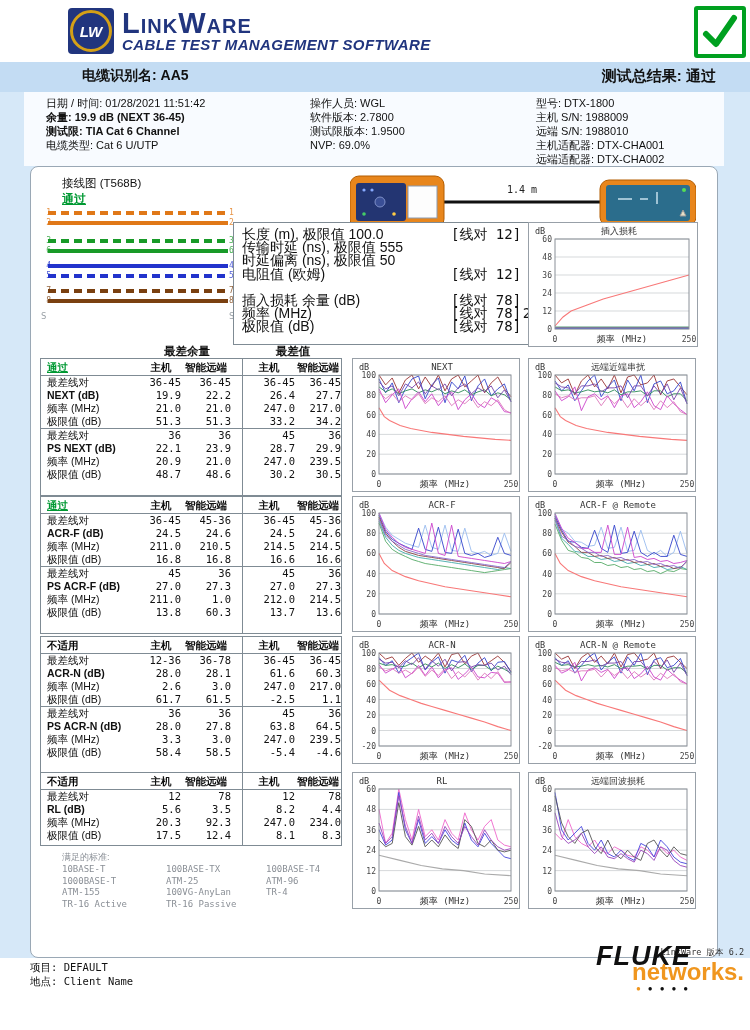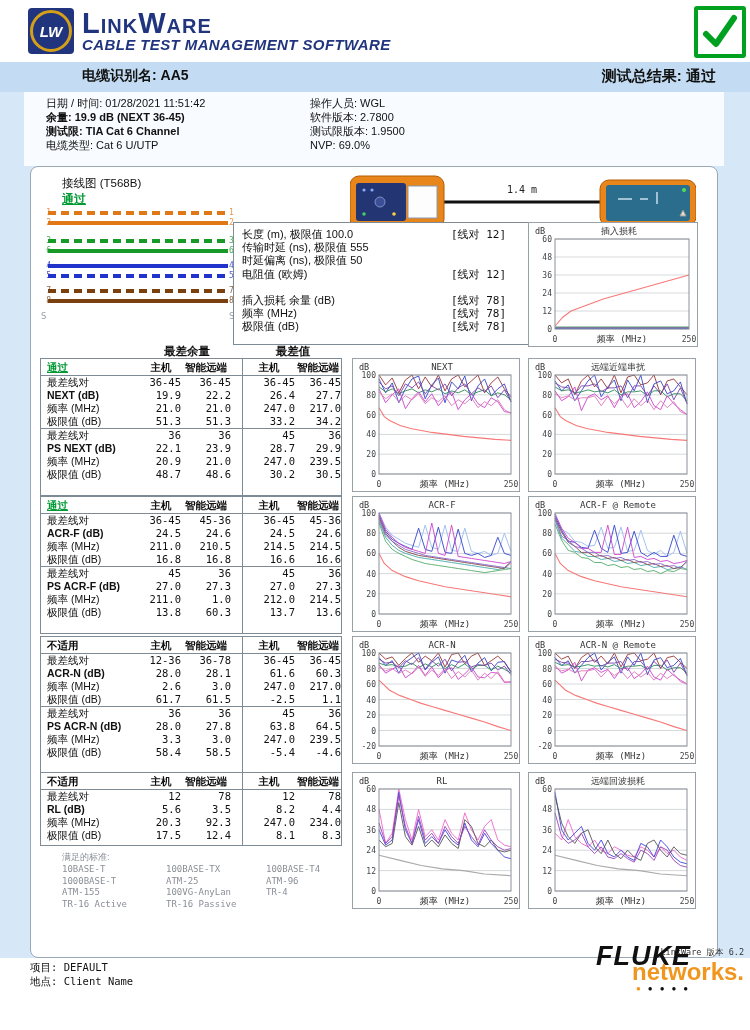--- a/index.html
+++ b/index.html
@@ -1,21 +1,21 @@
 <!DOCTYPE html>
 <html><head>
 <meta charset="utf-8">
 <style>
   html,body{margin:0;padding:0;background:#fff;}
   .page{position:relative;width:750px;height:1030px;background:#fff;overflow:hidden;
         font-family:"Liberation Sans","DejaVu Sans",sans-serif;color:#111;}
   .abs{position:absolute;}
   
   .logo{left:28px;top:8px;display:flex;align-items:center;}
-  .logo-box{width:46px;height:46px;background:#21357e;border-radius:4px;display:flex;align-items:center;justify-content:center;}
+  .logo-box{width:46px;height:46px;background:#21357e;border-radius:4px;display:flex;align-items:center;justify-content:center;margin-left:40px;}
   .logo-circle{width:36px;height:36px;border:3px solid #d4a017;border-radius:50%;display:flex;align-items:center;justify-content:center;}
   .logo-abbr{color:#fff;font-weight:bold;font-style:italic;font-size:15px;}
   .logo-text{margin-left:8px;}
   .logo-title{font-variant:small-caps;font-weight:bold;font-size:29px;line-height:26px;color:#21357e;letter-spacing:1px;}
   .logo-sub{font-size:15px;font-weight:bold;font-style:italic;color:#21357e;letter-spacing:.4px;}
   .passbox{left:694px;top:6px;width:44px;height:44px;background:#fff;border:4px solid #00a020;border-radius:3px;}
   
   .titlebar{left:0;top:62px;width:750px;height:30px;background:#c3dcf3;}
   .tb-left{left:38px;top:67px;font-size:14px;font-weight:bold;padding-left:44px;}
   .tb-right{right:34px;top:67px;font-size:15px;font-weight:bold;}
@@ -26,21 +26,21 @@
   
   .infocol{top:96px;font-size:11px;line-height:14px;}
   .infocol .b{font-weight:bold;}
   
   .wm-title{left:62px;top:176px;font-size:11.5px;}
   .wm-status{left:62px;top:191px;font-size:12px;font-weight:bold;color:#009933;text-decoration:underline;}
   .wire-line{height:4px;left:48px;width:180px;}
   .wire-num{width:10px;font-size:8px;font-family:"DejaVu Sans Mono",monospace;}
   
   .sumtable{left:233px;top:222px;width:341px;height:123px;border:1px solid #7f8b94;background:#fff;
-            font-size:11px;padding-top:5px;box-sizing:border-box;}
+            font-size:14px;padding-top:5px;box-sizing:border-box;}
   .srow{display:flex;height:13.2px;line-height:13.2px;padding:0 8px;white-space:nowrap;}
   .slbl{flex:1;}
   .spair{width:66px;font-family:"DejaVu Sans Mono",monospace;}
   .sval{width:48px;text-align:right;font-family:"DejaVu Sans Mono",monospace;}
   
   .ghead{top:344px;width:100px;text-align:center;font-weight:bold;font-size:11.5px;}
   
   .rtable{position:absolute;width:302px;background:#fff;border:1px solid #7f8b94;font-size:10.5px;
           padding-bottom:3px;box-sizing:border-box;}
   .rtable.padb{padding-bottom:14px;}
@@ -108,20 +108,27 @@
       <div>日期 / 时间: 01/28/2021 11:51:42</div>
       <div class="b">余量: 19.9 dB (NEXT 36-45)</div>
       <div class="b">测试限: TIA Cat 6 Channel</div>
       <div>电缆类型: Cat 6 U/UTP</div>
     </div>
   <div class="abs infocol" style="left:310px;" id="infocol1">
       <div>操作人员: WGL</div>
       <div>软件版本: 2.7800</div>
       <div>测试限版本: 1.9500</div>
       <div>NVP: 69.0%</div>
+    </div>
+  <div class="abs infocol" style="left:536px;" id="infocol2">
+      <div>型号: DTX-1800</div>
+      <div>主机 S/N: 1988009</div>
+      <div>远端 S/N: 1988010</div>
+      <div>主机适配器: DTX-CHA001</div>
+      <div>远端适配器: DTX-CHA002</div>
     </div>
 
   <div class="abs wm-title">接线图 (T568B)</div>
   <div class="abs wm-status">通过</div>
   <div id="wiremap">
       <div class="abs wire-num" style="left: 41px; top: 208px; color: rgb(224, 120, 24); opacity: 0.8; text-align: right;">1</div>
       <div class="abs wire-num" style="left: 229px; top: 208px; color: rgb(224, 120, 24); opacity: 0.8; text-align: left;">1</div>
       <div class="abs wire-line" style="top: 211px; background: repeating-linear-gradient(90deg, rgb(224, 120, 24) 0px, rgb(224, 120, 24) 8px, transparent 8px, transparent 13px);"></div>
       <div class="abs wire-num" style="left: 41px; top: 218px; color: rgb(224, 120, 24); opacity: 0.8; text-align: right;">2</div>
       <div class="abs wire-num" style="left: 229px; top: 218px; color: rgb(224, 120, 24); opacity: 0.8; text-align: left;">2</div>

